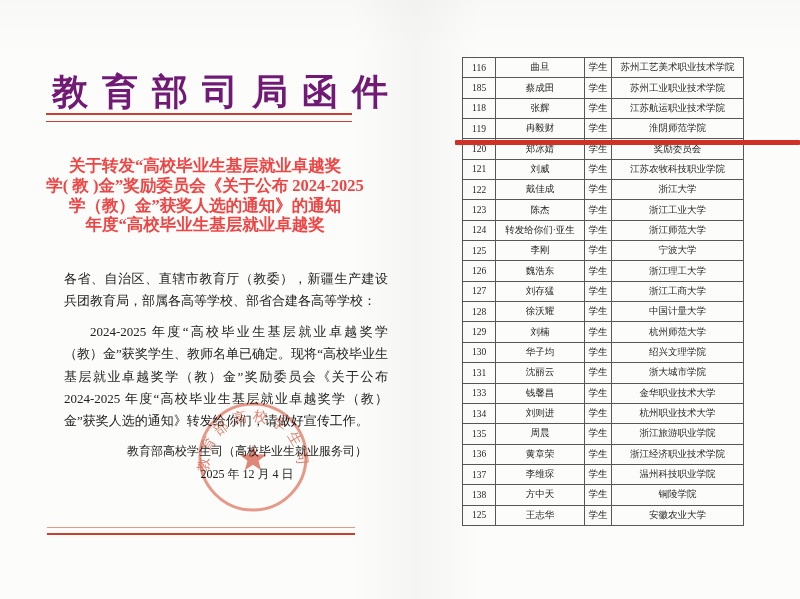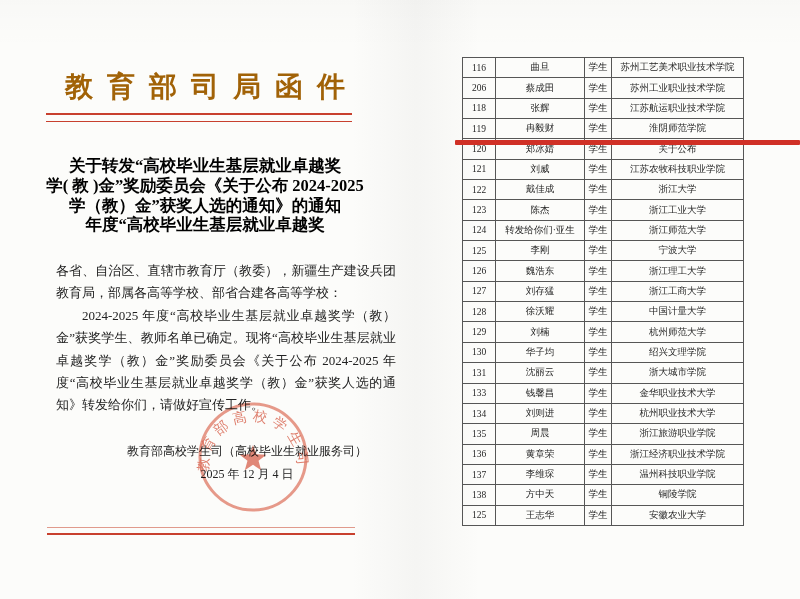--- a/index.html
+++ b/index.html
@@ -11,38 +11,38 @@
   }
   .scan-texture{
     position:absolute;inset:0;pointer-events:none;
     background:
       linear-gradient(90deg, rgba(0,0,0,0) 44%, rgba(110,110,110,0.05) 52%, rgba(0,0,0,0) 60%),
       linear-gradient(180deg, rgba(0,0,0,0.015) 0%, rgba(0,0,0,0) 8%);
   }
   
   .ministry-header{
     position:absolute;top:68px;left:38px;width:334px;
-    text-align:center;font-size:28px;font-weight:bold;
-    letter-spacing:14px;text-indent:14px;color:#a16207;
+    text-align:center;font-size:36px;font-weight:bold;
+    letter-spacing:14px;text-indent:14px;color:#701a75;
     white-space:nowrap;
   }
   .header-rule{
     position:absolute;top:113px;left:46px;width:306px;height:6px;
     border-top:2.5px solid #c8402e;border-bottom:1.5px solid #c8402e;
   }
   .notice-title{
     position:absolute;top:156px;left:30px;width:350px;
     text-align:center;font-weight:bold;font-size:16.5px;line-height:19.8px;
-    color:#000000;
+    color:#ef4444;
   }
   .body-block{
     position:absolute;top:260px;left:56px;width:340px;
     font-size:13px;line-height:22.4px;text-align:justify;color:#222;
   }
-  .body-block p{margin:0;}
+  .body-block p{margin:8px;}
   .body-block p.indent{text-indent:2em;}
   .signature-block{
     position:absolute;top:440px;left:119px;width:256px;
     text-align:center;font-size:12px;line-height:23px;color:#222;
   }
   .seal{
     position:absolute;left:196px;top:400px;width:114px;height:114px;
     mix-blend-mode:multiply;opacity:.85;
   }
   .footer-rule{
@@ -110,42 +110,42 @@
       <col style="width:132px">
   </colgroup>
   <tbody>
       <tr>
     <td>116</td>
     <td>曲旦</td>
     <td>学生</td>
     <td>苏州工艺美术职业技术学院</td>
   </tr>
       <tr>
-    <td>206</td>
+    <td>185</td>
     <td>蔡成田</td>
     <td>学生</td>
     <td>苏州工业职业技术学院</td>
   </tr>
       <tr>
     <td>118</td>
     <td>张辉</td>
     <td>学生</td>
     <td>江苏航运职业技术学院</td>
   </tr>
       <tr>
     <td>119</td>
     <td>冉毅财</td>
     <td>学生</td>
     <td>淮阴师范学院</td>
   </tr>
       <tr>
     <td>120</td>
     <td>郑冰婧</td>
     <td>学生</td>
-    <td>关于公布</td>
+    <td>奖励委员会</td>
   </tr>
       <tr>
     <td>121</td>
     <td>刘威</td>
     <td>学生</td>
     <td>江苏农牧科技职业学院</td>
   </tr>
       <tr>
     <td>122</td>
     <td>戴佳成</td>

